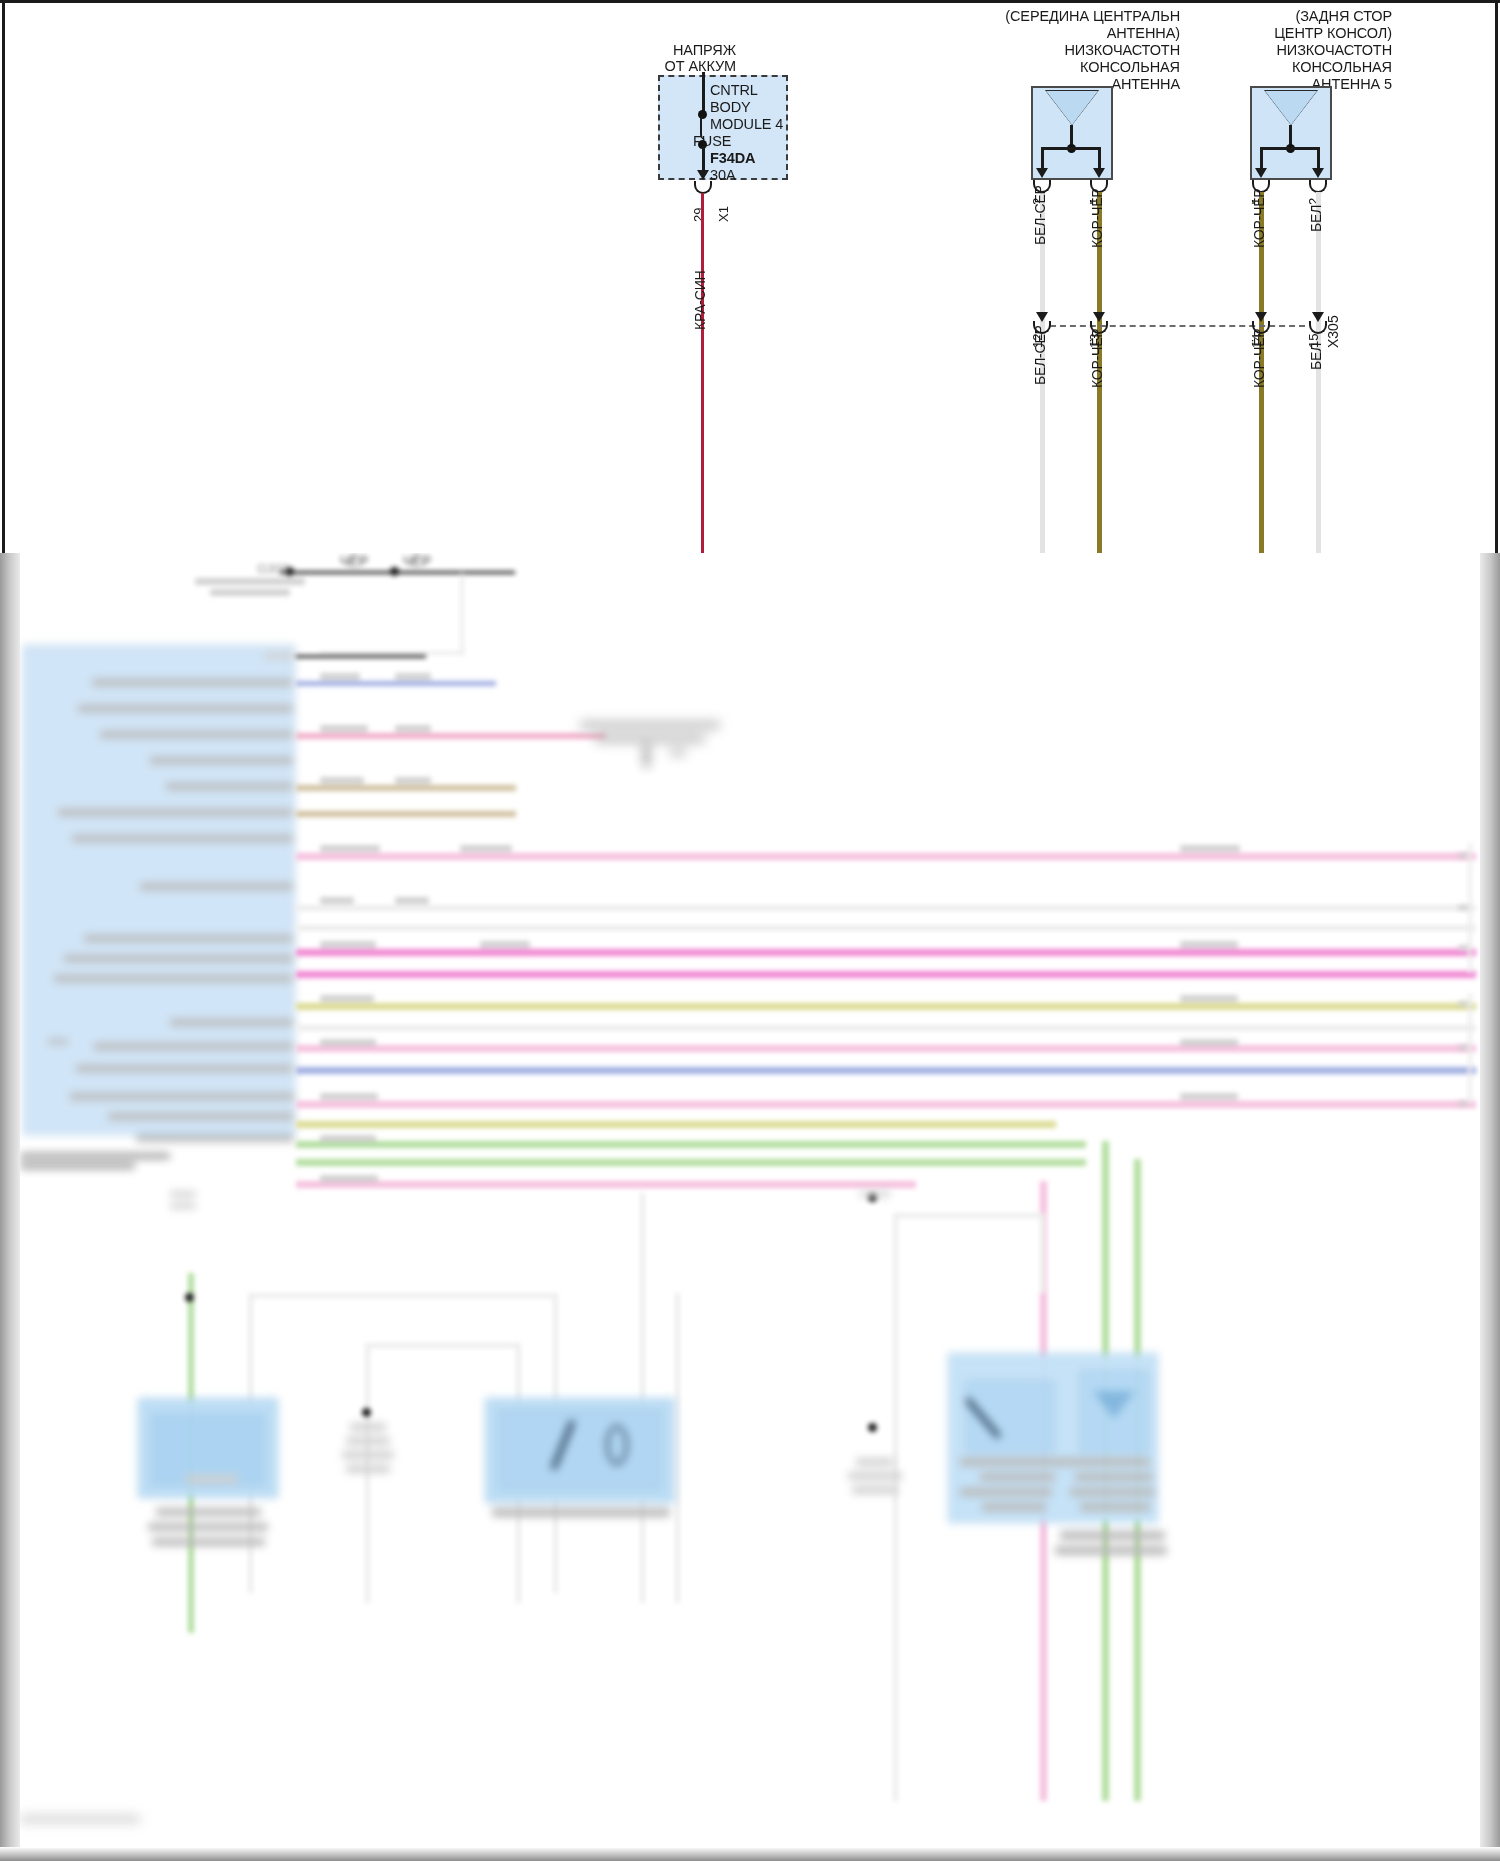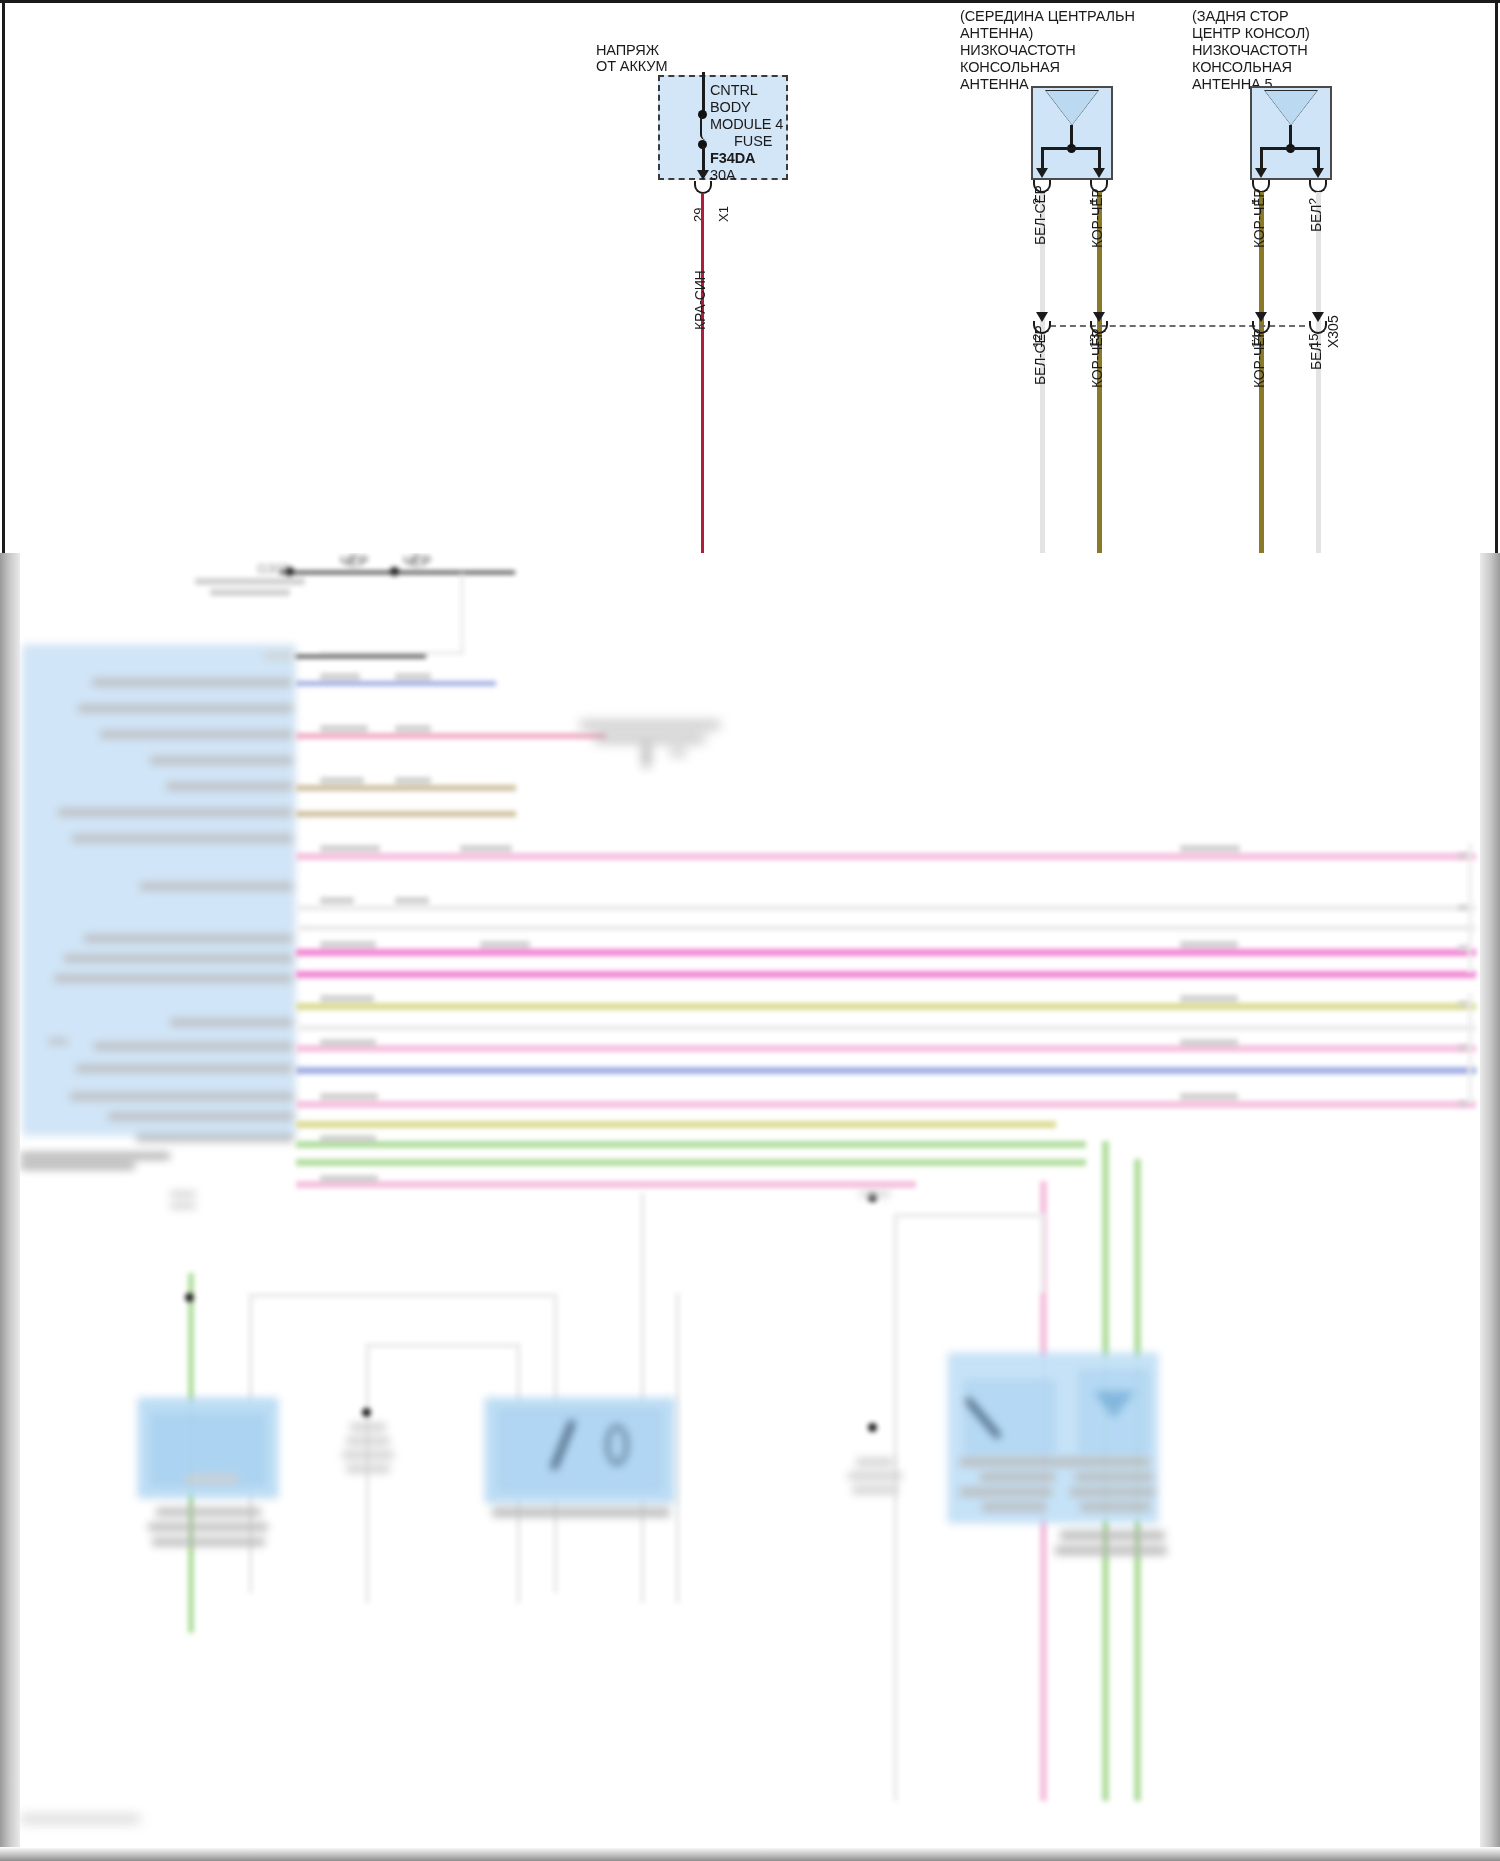--- a/index.html
+++ b/index.html
@@ -30,21 +30,21 @@
 
   
   .lbl {
     position: absolute;
     font-size: 14.5px;
     color: #1a1a1a;
     line-height: 16px;
     white-space: pre;
     letter-spacing: -0.1px;
   }
-  .lbl.c  { text-align: left; }
+  .lbl.c  { text-align: right; }
   .lbl.l  { text-align: left; }
   .vlbl {
     position: absolute;
     font-size: 14px;
     color: #1a1a1a;
     white-space: nowrap;
     transform-origin: 0 0;
     transform: rotate(-90deg);
     letter-spacing: -0.2px;
   }
@@ -179,21 +179,21 @@
   <div class="w wv c-black" style="left:702px; top:72px; height:42px;"></div>
   <div class="dot" style="left:698px; top:110px;"></div>
   <div class="fuse-sq" style="left:700px; top:114px;"></div>
   <div class="dot" style="left:698px; top:140px;"></div>
   <div class="w wv c-black" style="left:702px; top:146px; height:28px;"></div>
   <div class="arrow-d" style="left:697px; top:170px;"></div>
 
   <div class="lbl l" style="left:710px; top:82px;">CNTRL</div>
   <div class="lbl l" style="left:710px; top:99px;">BODY</div>
   <div class="lbl l" style="left:710px; top:116px;">MODULE 4</div>
-  <div class="lbl l" style="left:734px; top:133px;">FUSE</div>
+  <div class="lbl l" style="left:693px; top:133px;">FUSE</div>
   <div class="lbl l" style="left:710px; top:150px;font-weight:bold;">F34DA</div>
   <div class="lbl l" style="left:710px; top:167px;">30A</div>
 
 
   <div class="cup" style="left:694px; top:181px;"></div>
   <div class="vnum" style="left:691px; top:222px;">29</div>
   <div class="vnum" style="left:716px; top:222px;">X1</div>
 
   <div class="w wv c-crim" style="left:701px; top:193px; height:527px;"></div>
   <div class="vlbl" style="left:692px; top:330px;">КРА-СИН</div>

